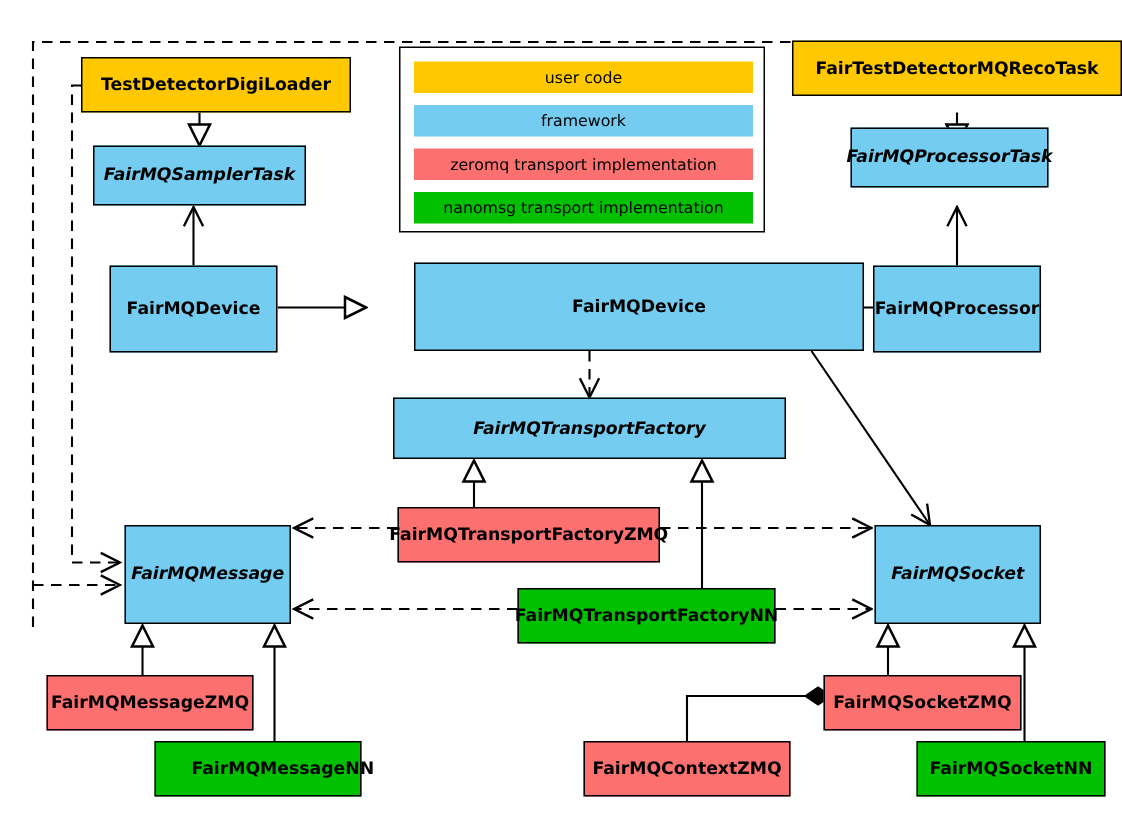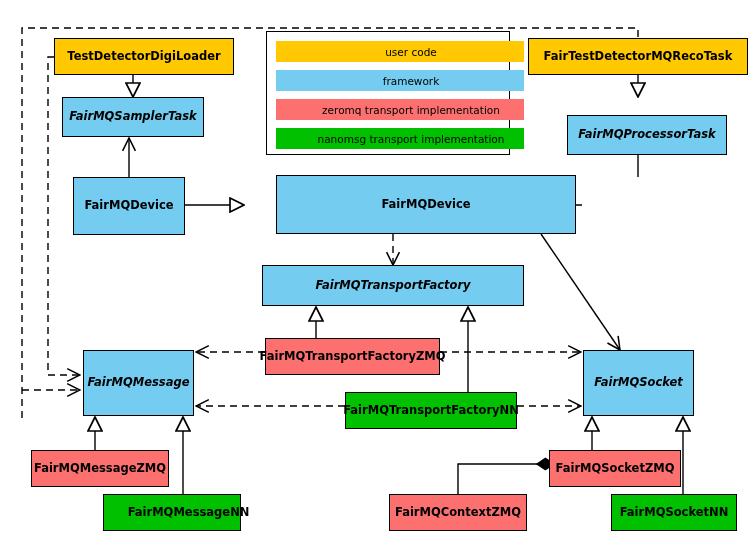--- a/index.html
+++ b/index.html
@@ -14,21 +14,21 @@
   .usercode{background:#ffc800;font-weight:bold;font-size:11.5px;color:#000;}
   .framework{background:#74ccf0;font-size:11.5px;color:#000;}
   .framework.abstract span{font-style:italic;font-weight:bold;}
   .framework.concrete span{font-weight:bold;}
   .zmq{background:#fc7070;font-weight:bold;font-size:11.5px;color:#000;}
   .nn{background:#00c000;font-weight:bold;font-size:11.5px;color:#000;}
   #legend{position:absolute;left:266px;top:31px;width:244px;height:124px;
           background:#fff;border:1.4px solid #000;box-sizing:border-box;}
   .legend-row{position:absolute;left:9px;width:226px;height:21px;
               border:0;display:flex;align-items:center;justify-content:center;
-              font-size:10.5px;color:#000;padding-left:22px;}
+              font-size:10.5px;color:#000;}
   .lg0{top:9px;background:#ffc800;}
   .lg1{top:38px;background:#74ccf0;}
   .lg2{top:67px;background:#fc7070;}
   .lg3{top:96px;background:#00c000;}
 </style>
 </head>
 <body>
 
 <div id="diagram">
 
@@ -86,40 +86,43 @@
       <path d="M683,494 L683,417" marker-end="url(#hollowTri)"></path>
 
       <path d="M458,494 L458,464 L537,464" marker-end="url(#diamond)"></path>
     </g>
   </svg>
 
   <div class="node usercode" style="left:54px;top:38px;width:180px;height:37px;">
     <span>TestDetectorDigiLoader</span>
   </div>
 
-  <div class="node usercode" style="left:528px;top:38px;width:220px;height:37px;">
+  <div class="node usercode" style="left:528px;top:27px;width:220px;height:37px;">
     <span>FairTestDetectorMQRecoTask</span>
   </div>
 
   <div class="node framework abstract" style="left:62px;top:97px;width:142px;height:40px;">
     <span>FairMQSamplerTask</span>
   </div>
 
-  <div class="node framework abstract" style="left:567px;top:115px;width:160px;height:40px;">
+  <div class="node framework abstract" style="left:567px;top:85px;width:132px;height:40px;">
     <span>FairMQProcessorTask</span>
   </div>
 
   <div class="node framework concrete" style="left:73px;top:177px;width:112px;height:58px;">
     <span>FairMQDevice</span>
   </div>
 
   <div class="node framework concrete" style="left:244px;top:175px;width:300px;height:59px;margin-left:32px;">
     <span>FairMQDevice</span>
   </div>
 
+  <div class="node framework concrete" style="left:582px;top:177px;width:112px;height:58px;">
+    <span>FairMQProcessor</span>
+  </div>
 
   <div class="node framework abstract" style="left:262px;top:265px;width:262px;height:41px;justify-content:center;">
     <span>FairMQTransportFactory</span>
   </div>
 
   <div class="node zmq" style="left:265px;top:338px;width:175px;height:37px;">
     <span>FairMQTransportFactoryZMQ</span>
   </div>
 
   <div class="node nn" style="left:345px;top:392px;width:172px;height:37px;">

